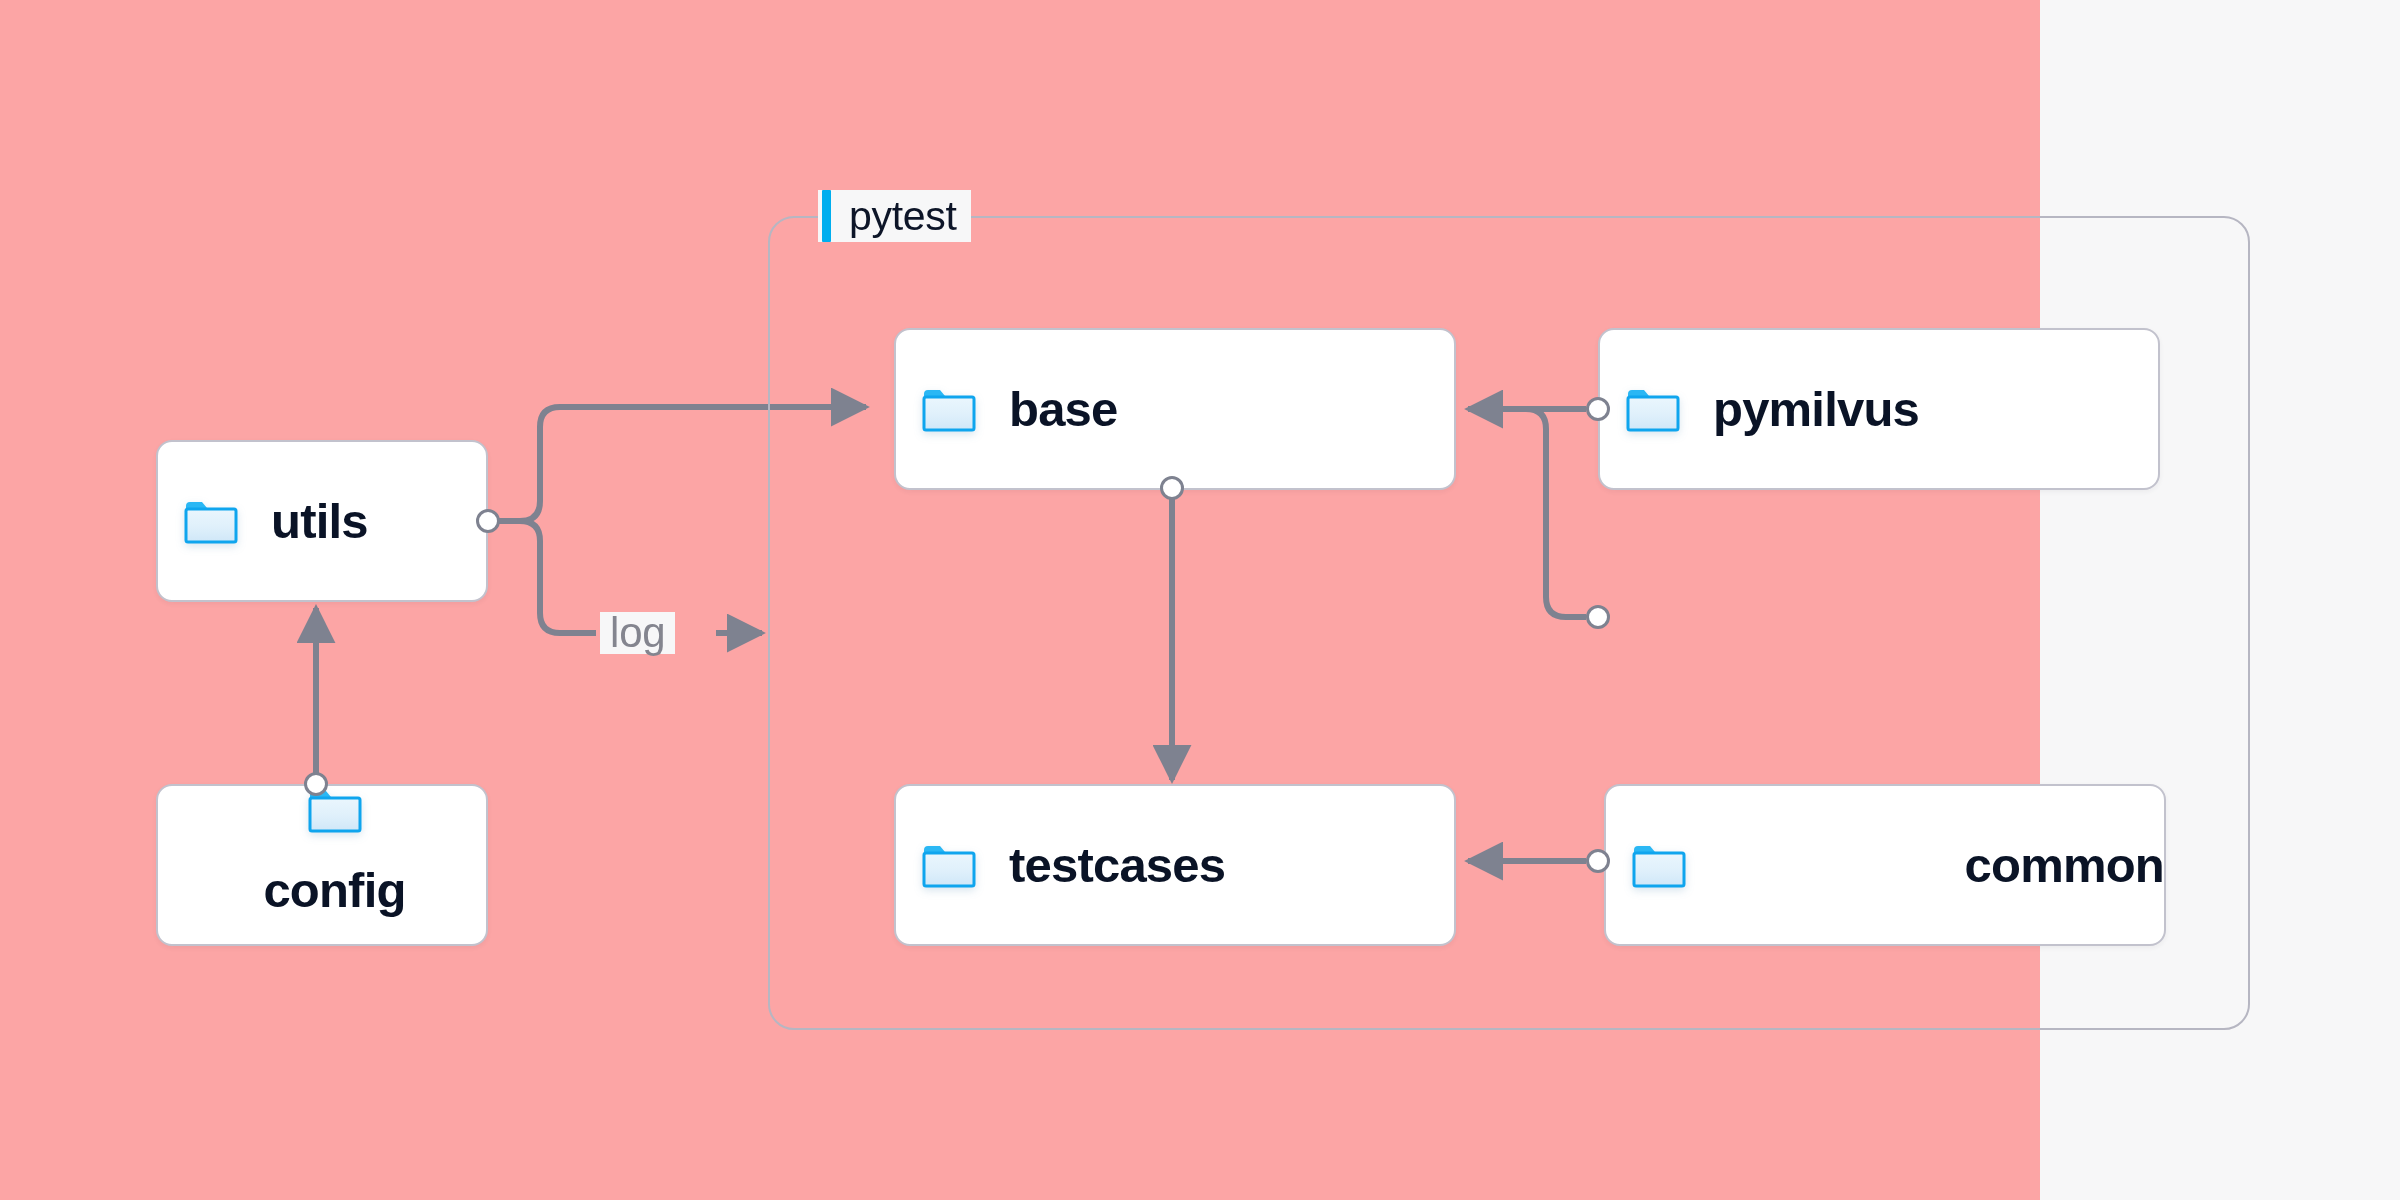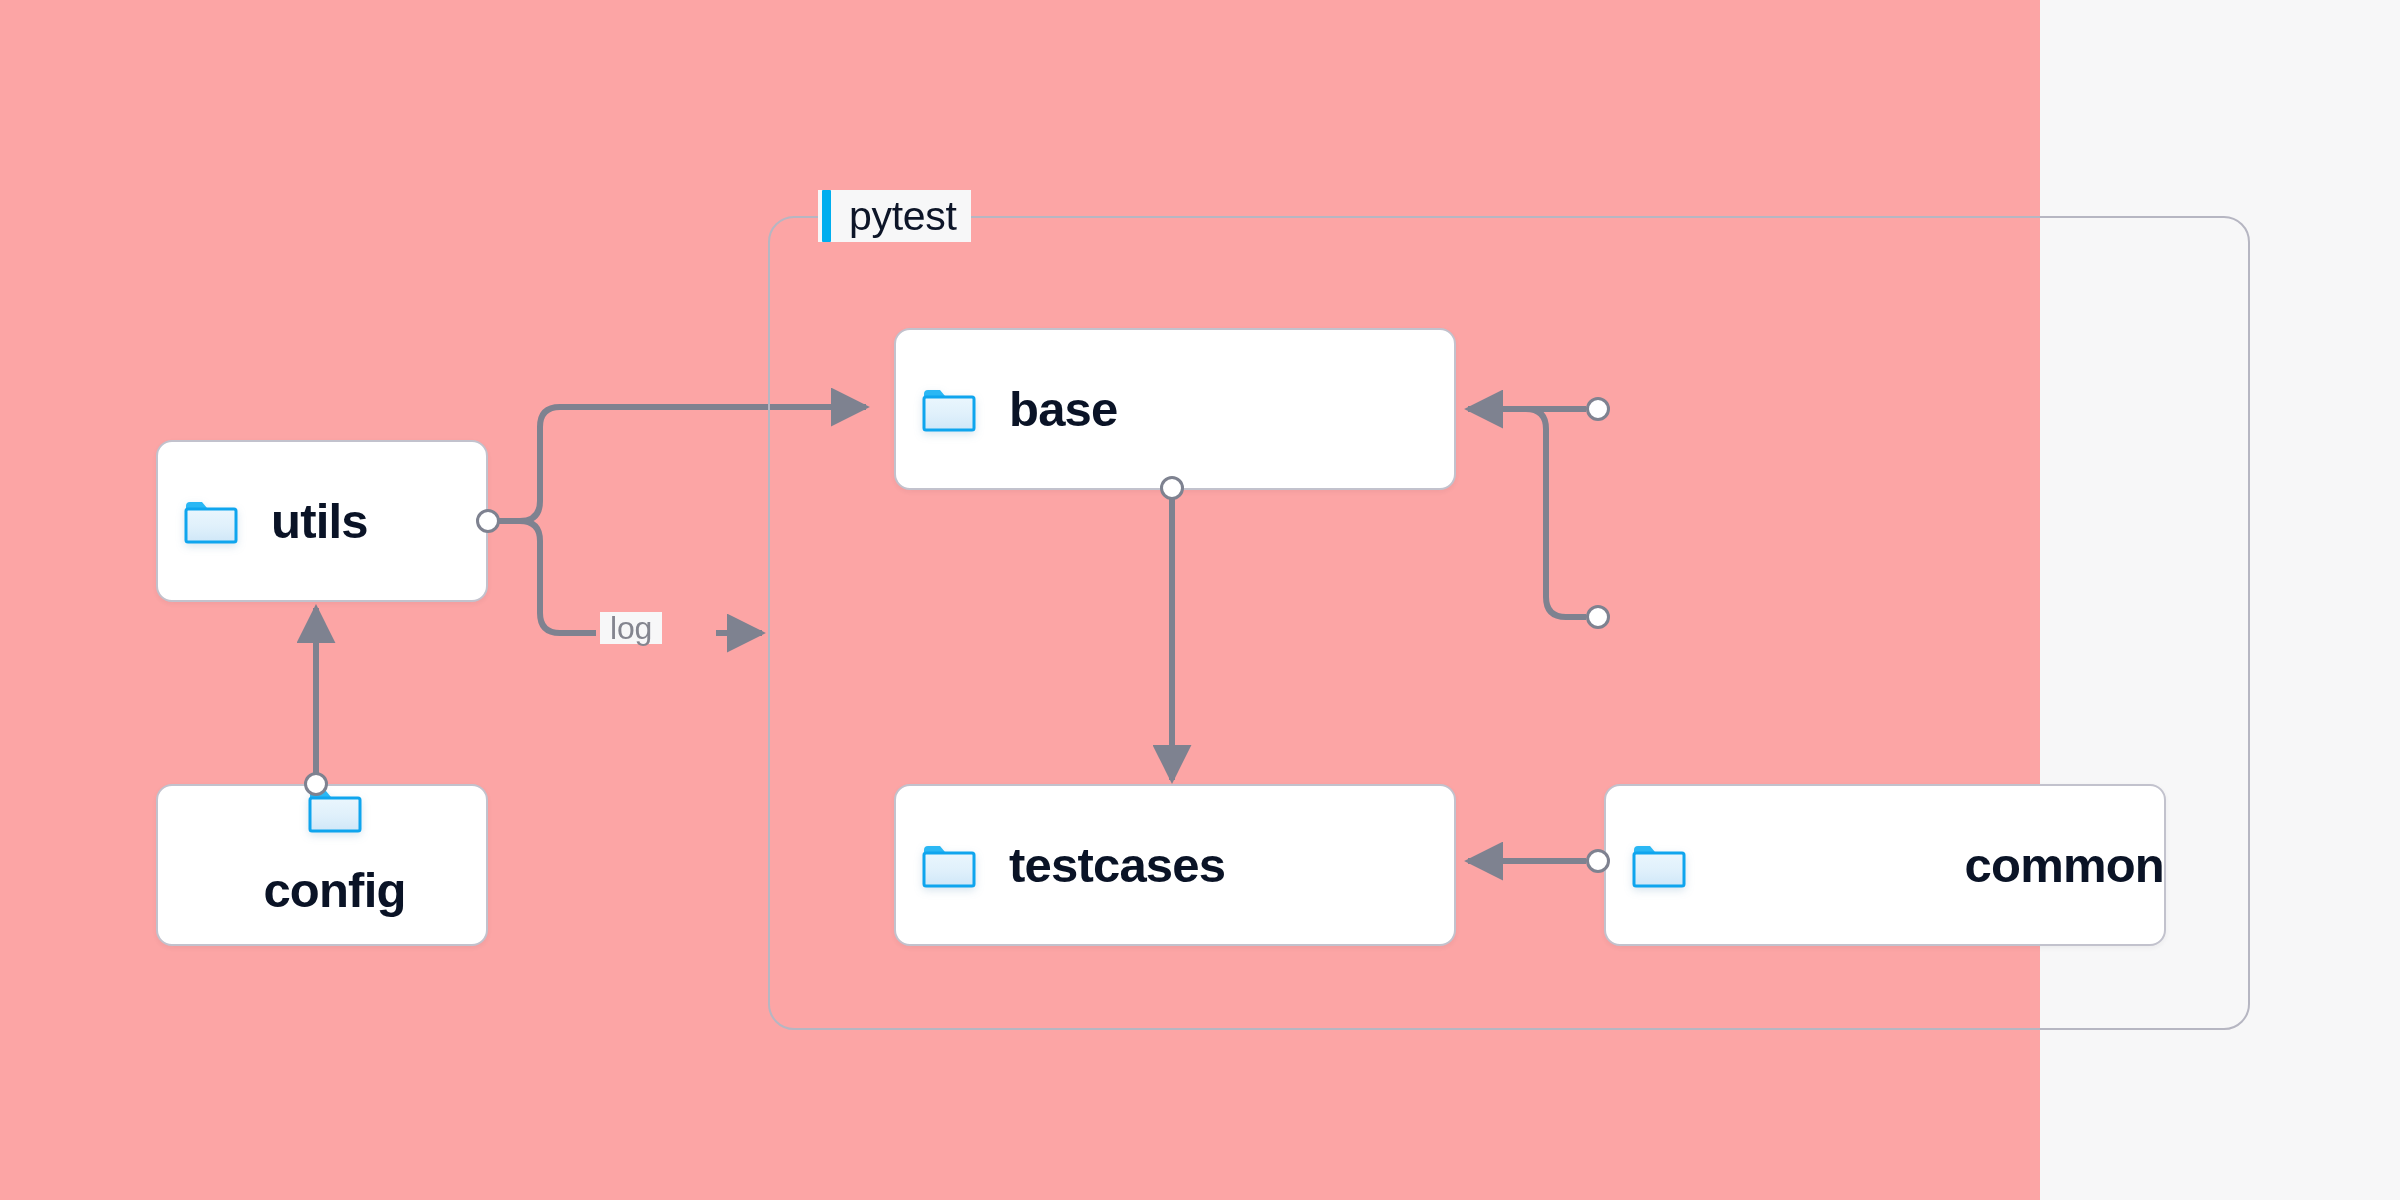--- a/index.html
+++ b/index.html
@@ -95,21 +95,21 @@
     width: 24px;
     height: 24px;
     box-sizing: border-box;
     border: 3px solid #7e8290;
     border-radius: 50%;
     background: #ffffff;
   }
   
   .edge-label {
     position: absolute;
-    font-size: 32px;
+    font-size: 42px;
     color: #84858f;
     letter-spacing: -0.2px;
     line-height: 1;
     background: #f7f7f8;
     padding: 0 10px;
     white-space: nowrap;
   }
 </style>
 </head>
 <body>
@@ -193,20 +193,29 @@
   <div class="node" style="left:894px; top:784px; width:562px; height:162px;">
     <span class="folder-icon">
       <svg viewBox="0 0 56 48" width="56" height="48" xmlns="http://www.w3.org/2000/svg">
         <path d="M3 9 a4 4 0 0 1 4-4 h12 l5 6 h26 a4 4 0 0 1 4 4 v6 H3 z" fill="#2ab7f4"></path>
         <rect x="3" y="12" width="50" height="33" rx="2" fill="url(#folderGrad)" stroke="#0fa5ee" stroke-width="3"></rect>
       </svg>
     </span>
     <span class="node-label">testcases</span>
   </div>
 
+  <div class="node" style="left:1598px; top:328px; width:562px; height:162px;">
+    <span class="folder-icon">
+      <svg viewBox="0 0 56 48" width="56" height="48" xmlns="http://www.w3.org/2000/svg">
+        <path d="M3 9 a4 4 0 0 1 4-4 h12 l5 6 h26 a4 4 0 0 1 4 4 v6 H3 z" fill="#2ab7f4"></path>
+        <rect x="3" y="12" width="50" height="33" rx="2" fill="url(#folderGrad)" stroke="#0fa5ee" stroke-width="3"></rect>
+      </svg>
+    </span>
+    <span class="node-label">pymilvus</span>
+  </div>
   <span class="port" style="left:1586px; top:397px;"></span>
 
   <span class="port" style="left:1586px; top:605px;"></span>
 
   <div class="node" style="left:1604px; top:784px; width:562px; height:162px;justify-content:space-between;">
     <span class="folder-icon">
       <svg viewBox="0 0 56 48" width="56" height="48" xmlns="http://www.w3.org/2000/svg">
         <path d="M3 9 a4 4 0 0 1 4-4 h12 l5 6 h26 a4 4 0 0 1 4 4 v6 H3 z" fill="#2ab7f4"></path>
         <rect x="3" y="12" width="50" height="33" rx="2" fill="url(#folderGrad)" stroke="#0fa5ee" stroke-width="3"></rect>
       </svg>

